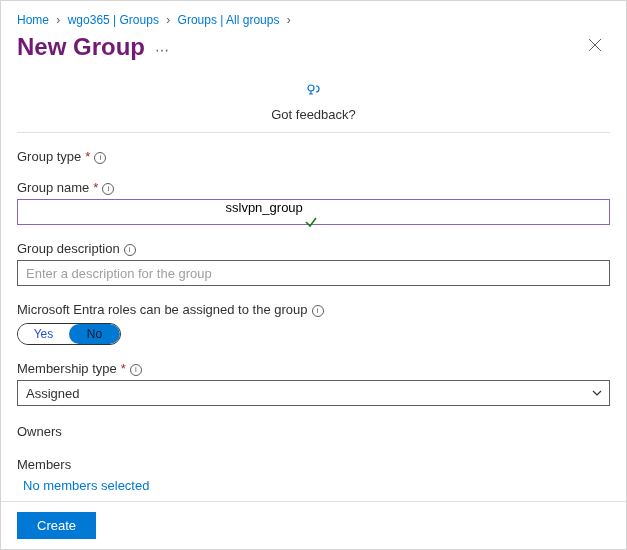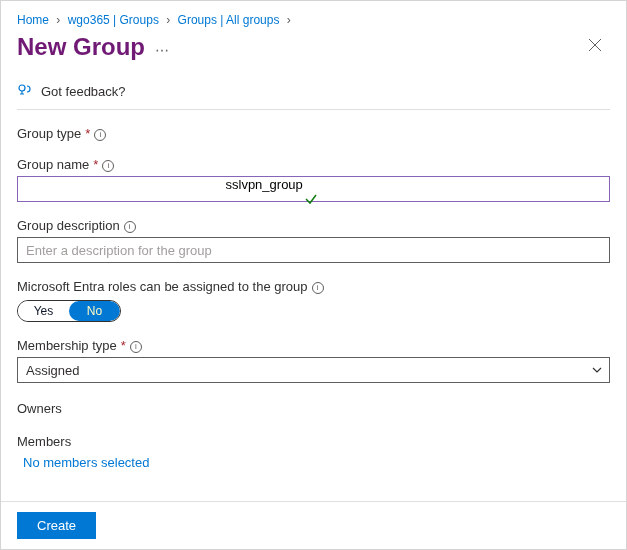--- a/index.html
+++ b/index.html
@@ -19,20 +19,21 @@
   .breadcrumb a { color: #0078d4; text-decoration: none; cursor: pointer; }
   .sep { color: #605e5c; margin: 0 4px; }
   .header-row { display: flex; align-items: center; justify-content: space-between; margin-top: 6px; }
   .title { font-size: 24px; font-weight: 600; color: #701a75; }
   .ellipsis { color: #605e5c; margin-left: 10px; font-size: 14px; }
   .close-btn { cursor: pointer; color: #605e5c; font-size: 16px; padding: 4px 8px; }
   .feedback-row {
     display: flex; align-items: center; gap: 8px;
     margin-top: 22px; padding-bottom: 10px;
     border-bottom: 1px solid #e1dfdd;
+    flex-direction: column;
   }
   .feedback-row span { font-size: 13px; color: #323130; }
   .field-block { margin-top: 16px; }
   .field-label { font-size: 13px; color: #323130; display: flex; align-items: flex-end; gap: 4px; margin-bottom: 4px; }
   .required { color: #a4262c; }
   .info-icon { width: 12px; height: 12px; border: 1px solid #605e5c; border-radius: 50%; display: inline-flex; align-items: center; justify-content: center; font-size: 8px; color: #605e5c; cursor: pointer; line-height: 1;}
   .select-wrap, .input-wrap {
     position: relative;
     border: 1px solid #605e5c;
     height: 26px;
@@ -49,24 +50,24 @@
   .input-wrap.valid { border-color: #8764b8; flex-direction: column; }
   .check-mark { margin-right: 6px; color: #107c10; }
   .toggle-row { margin-top: 6px; }
   .toggle {
     display: inline-flex; align-items: stretch;
     border: 1px solid #323130; border-radius: 14px;
     height: 22px; overflow: hidden; width: 104px;
   }
   .toggle .opt {
     flex: 1; display: flex; align-items: center; justify-content: center;
-    font-size: 12px; cursor: pointer; background: #fff; color: #0f172a;
+    font-size: 12px; cursor: pointer; background: #fff; color: #1d4ed8;
   }
   .toggle .opt.active {
-    background: #0078d4; color: #fef9c3; border-radius: 12px;
+    background: #0078d4; color: #0f172a; border-radius: 12px;
   }
   .section-heading { font-size: 13px; color: #323130; margin-top: 18px; }
   .link-action { color: #0078d4; font-size: 13px; margin-top: 6px; cursor: pointer; display: inline-block; padding-left: 6px;}
   .footer {
     position: absolute; left: 0; right: 0; bottom: 0;
     border-top: 1px solid #e1dfdd;
     padding: 10px 16px; background: #fff;
   }
   .create-btn {
     background: #0078d4; color: #fff; border: none;

